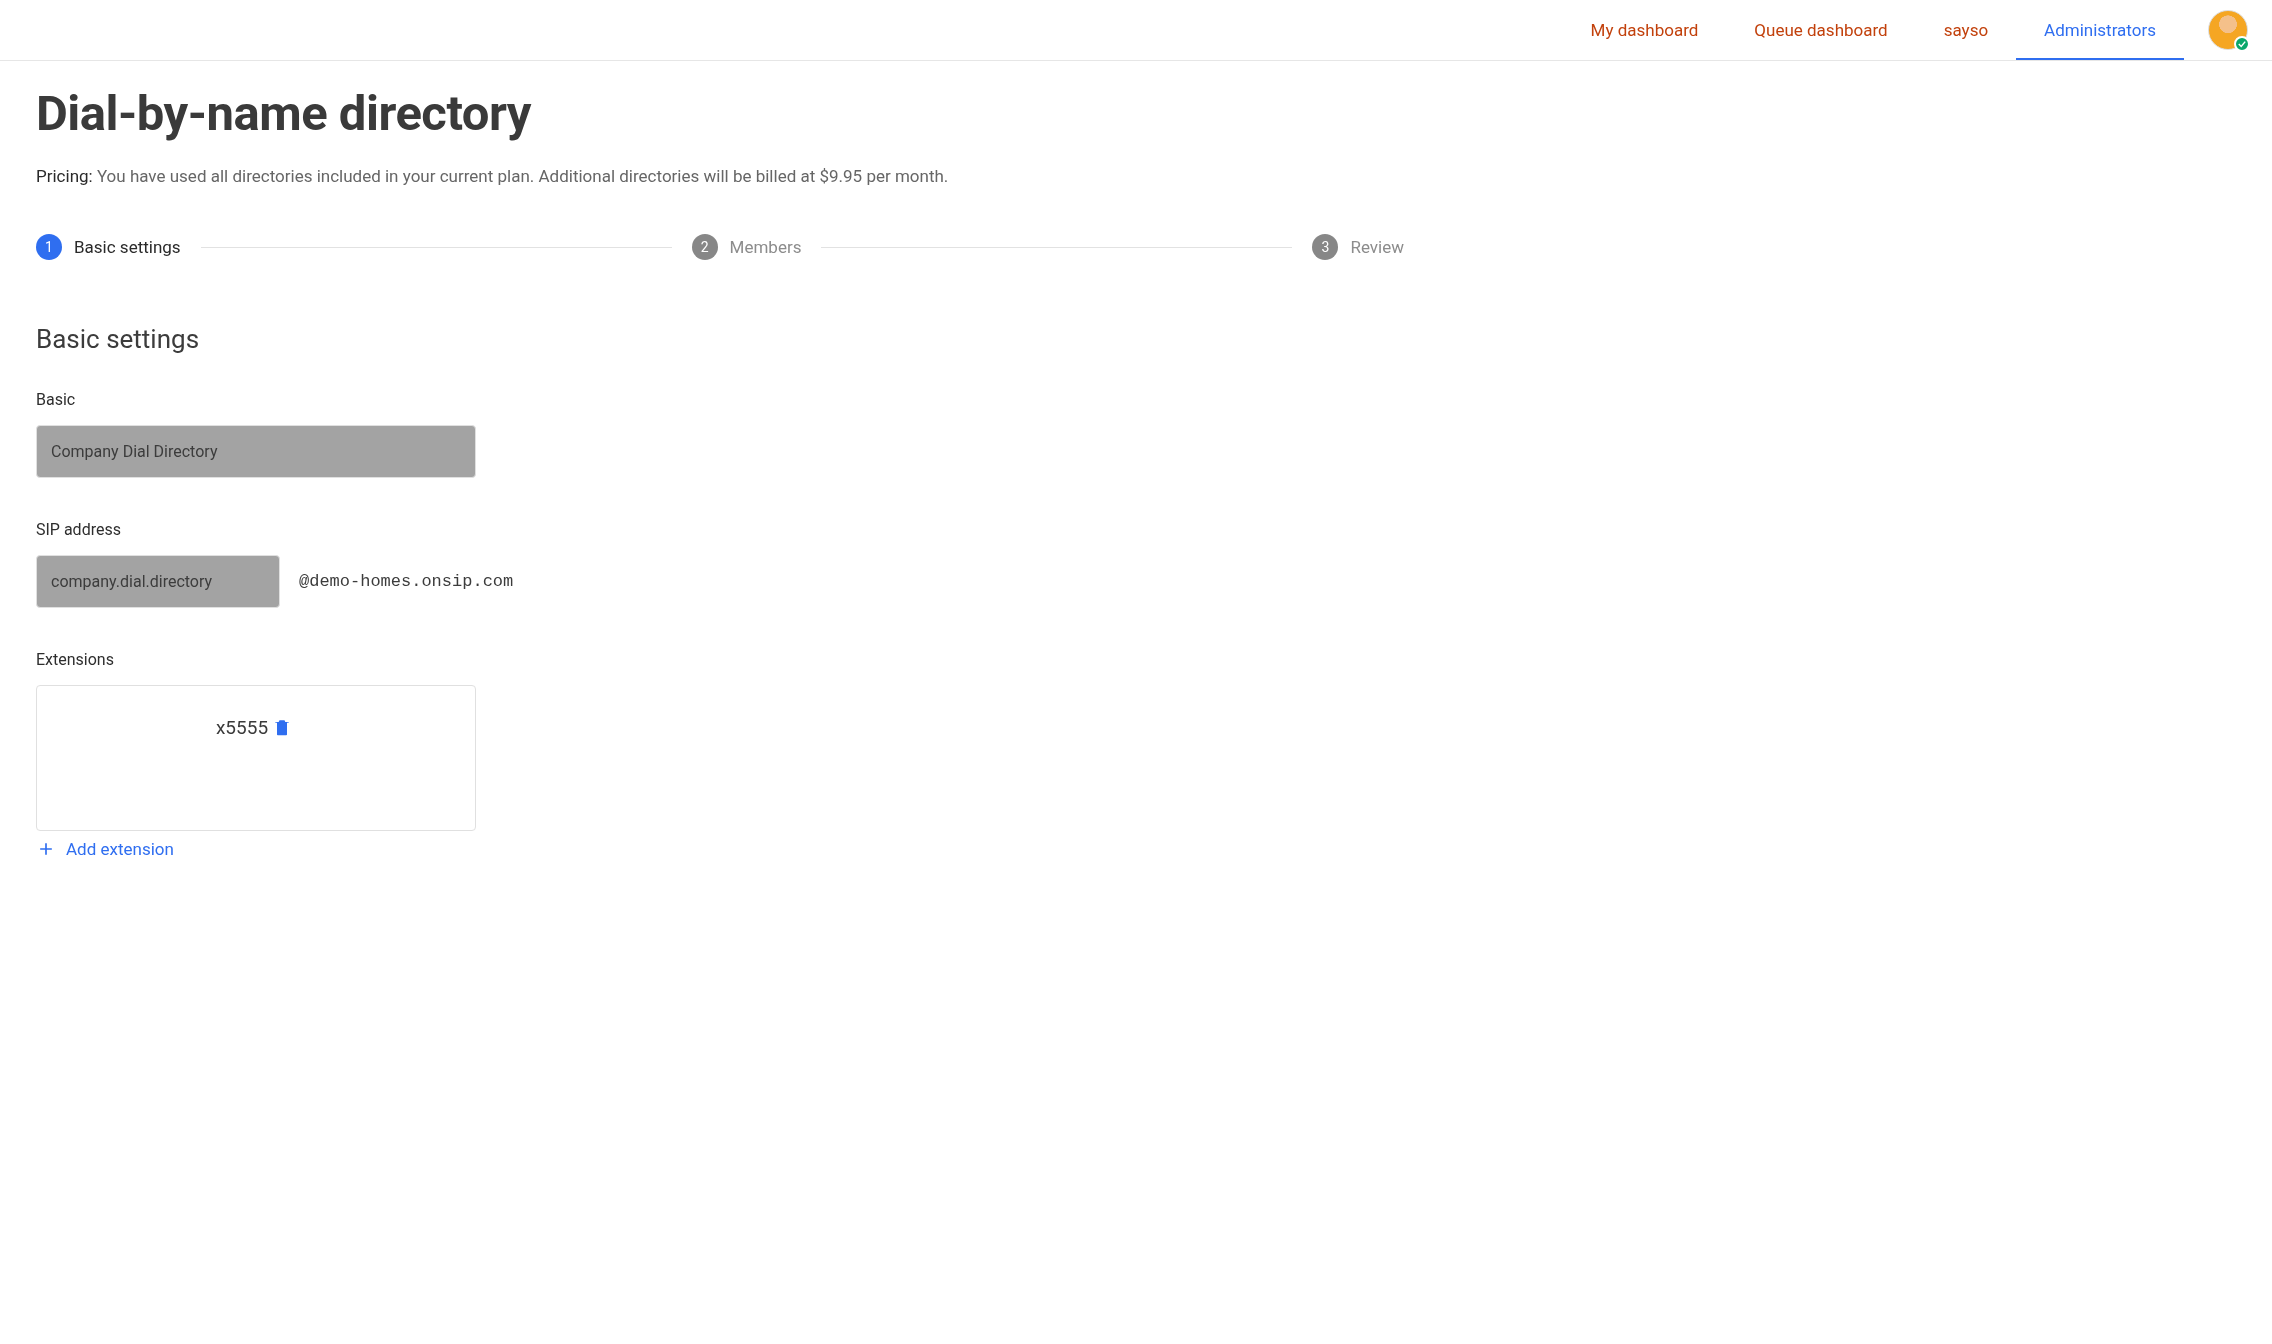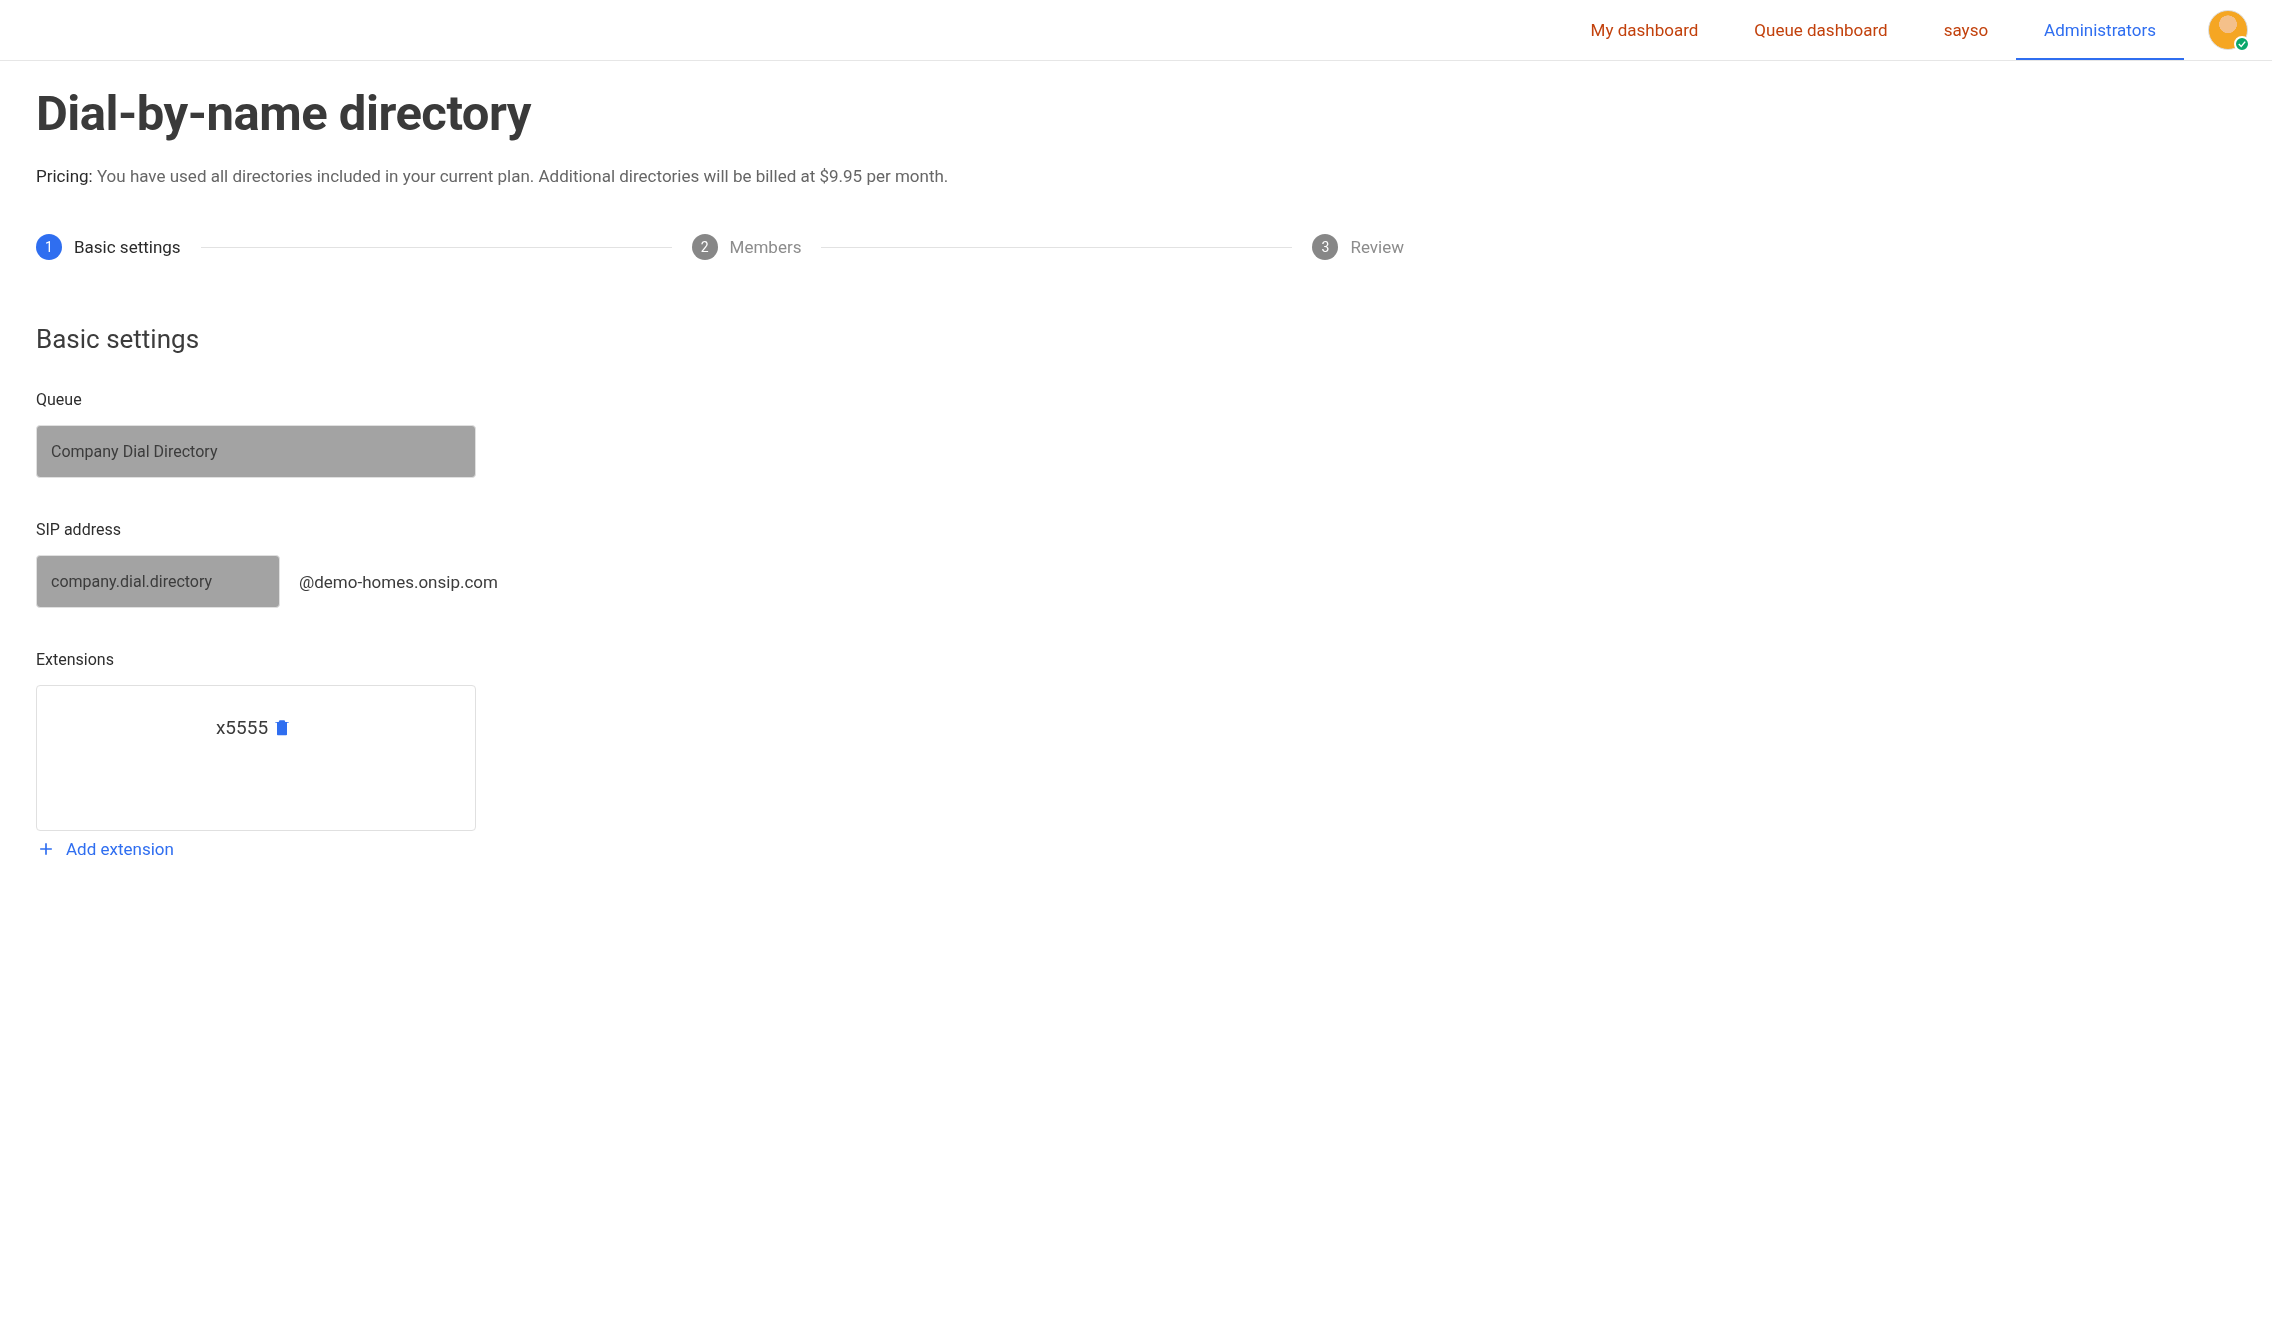--- a/index.html
+++ b/index.html
@@ -167,20 +167,21 @@
       display: flex;
       align-items: center;
       gap: 19px;
     }
     .text-input.sip-input {
       width: 244px;
     }
     .sip-domain {
       font-size: 17px;
       color: #3c3c3c;
+      font-family: Liberation Mono, monospace;
     }
     .extensions-box {
       border: 1px solid #e0e0e0;
       border-radius: 4px;
       width: 440px;
       min-height: 146px;
       padding: 12px 0;
     }
     .extension-row {
       display: flex;
@@ -268,21 +269,21 @@
     <div class="step-connector"></div>
     <div class="step">
       <div class="step-circle">3</div>
       <div class="step-label">Review</div>
     </div>
   </div>
 
   <h2 class="section-title">Basic settings</h2>
 
   <div class="form-group">
-    <label class="form-label">Queue</label>
+    <label class="form-label">Basic</label>
     <input type="text" class="text-input name-input" value="Company Dial Directory" style="">
   </div>
 
   <div class="form-group">
     <label class="form-label">SIP address</label>
     <div class="sip-row">
       <input type="text" class="text-input sip-input" value="company.dial.directory" style="">
       <span class="sip-domain">@demo-homes.onsip.com</span>
     </div>
   </div>

